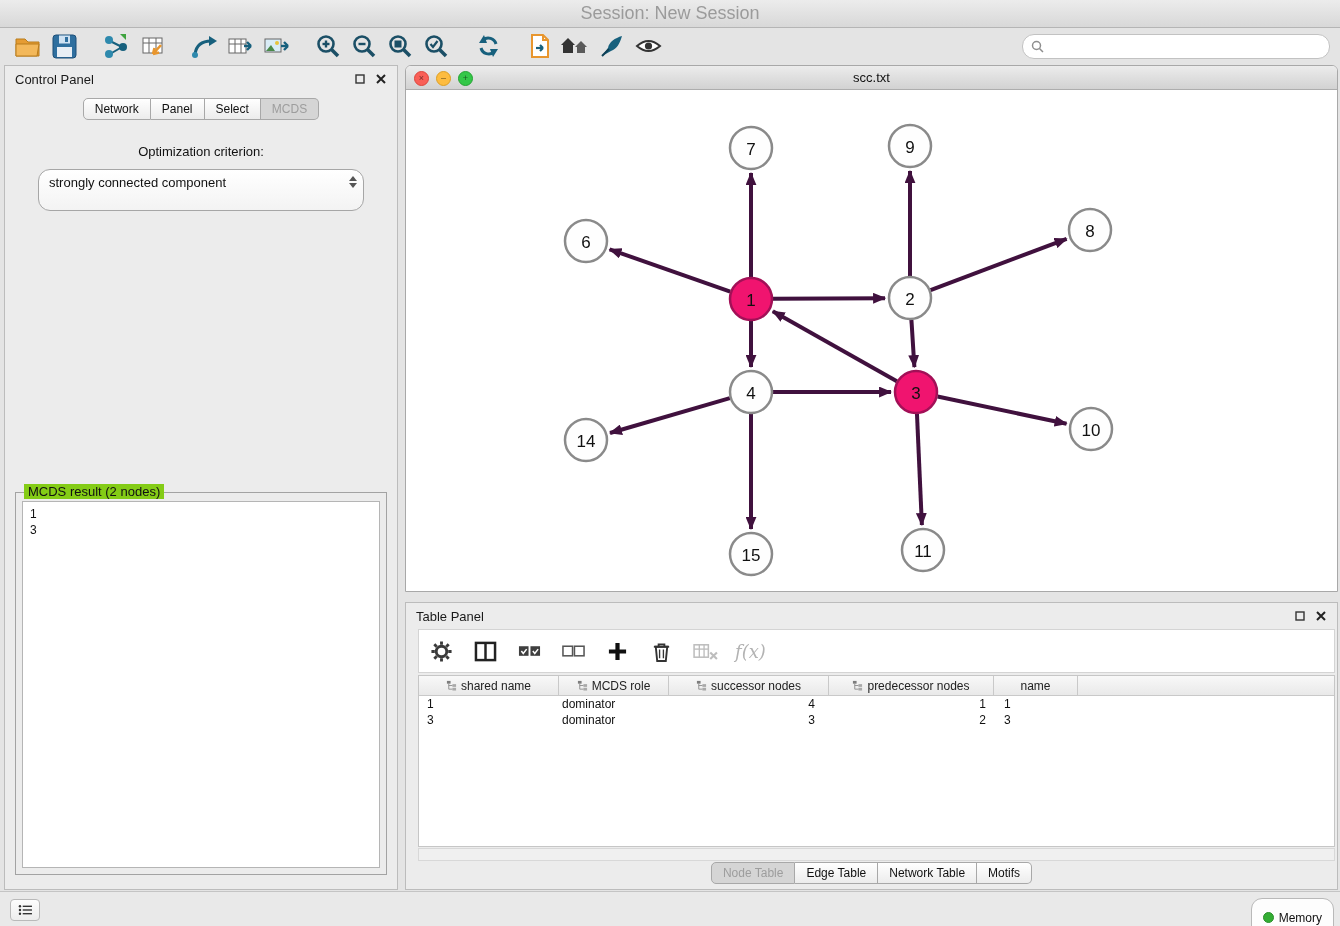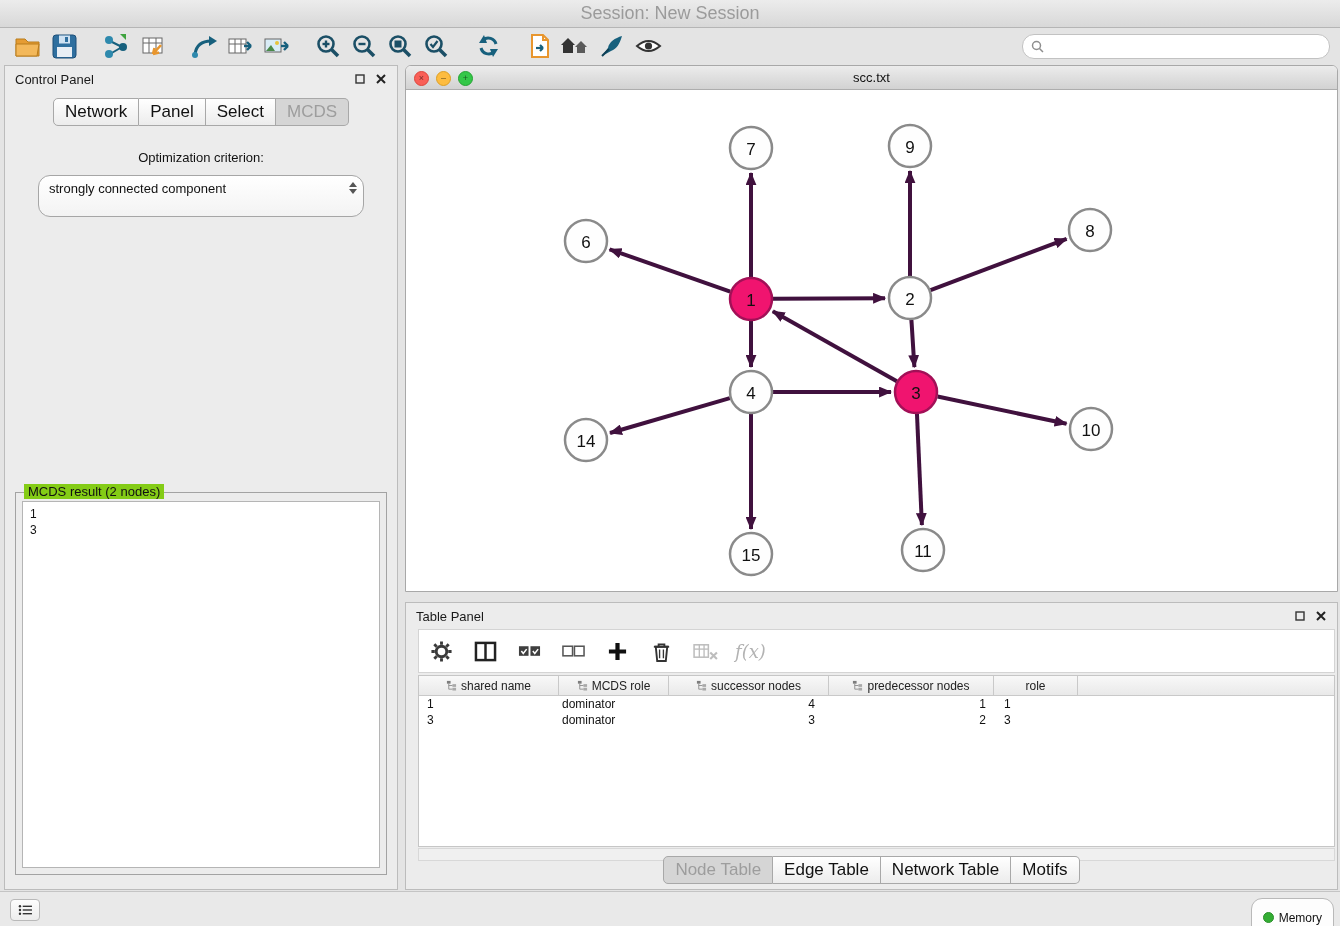--- a/index.html
+++ b/index.html
@@ -15,21 +15,21 @@
   .gap{width:16px;}
   .searchbox{margin-left:auto;width:290px;height:23px;background:#fff;border:1px solid #c2c2c2;border-radius:12px;display:flex;align-items:center;padding:0 8px;gap:5px;}
   .searchbox input{border:none;outline:none;flex:1;font-size:12px;font-family:"Liberation Sans",sans-serif;background:transparent;}
 
   
   .control-panel{position:absolute;left:4px;top:65px;width:392px;bottom:36px;background:#ececec;border:1px solid #bcbcbc;}
   .panel-header{height:26px;display:flex;align-items:center;padding:0 10px;font-size:13px;color:#1a1a1a;}
   .panel-header .hicons{margin-left:auto;display:flex;gap:9px;align-items:center;}
   .hicon{width:12px;height:12px;display:flex;align-items:center;justify-content:center;}
   .tabsrow{display:flex;justify-content:center;margin-top:6px;}
-  .seg{font-size:17px;padding:3px 11px;border:1px solid #a8a8a8;border-left:none;background:linear-gradient(#ffffff,#ececec);color:#111;cursor:default;}
+  .seg{font-size:12px;padding:3px 11px;border:1px solid #a8a8a8;border-left:none;background:linear-gradient(#ffffff,#ececec);color:#111;cursor:default;}
   .seg:first-child{border-left:1px solid #a8a8a8;border-radius:5px 0 0 5px;}
   .seg:last-child{border-radius:0 5px 5px 0;}
   .seg.active{background:#d5d5d5;color:#9d9d9d;}
   .opt-label{text-align:center;font-size:13px;margin-top:24px;color:#111;}
   .dropdown{width:308px;height:24px;margin:10px auto 0 auto;background:linear-gradient(#ffffff,#f3f3f3);border:1px solid #a6a6a6;border-radius:12px;display:flex;align-items:center;padding:0 6px 16px 10px;font-size:13px;color:#111;}
   .spinner{margin-left:auto;display:flex;flex-direction:column;gap:2px;align-items:center;}
   .spinner i{display:block;width:0;height:0;border-left:4px solid transparent;border-right:4px solid transparent;}
   .spinner .up{border-bottom:5px solid #555;}
   .spinner .dn{border-top:5px solid #555;}
   .btnrow{display:flex;justify-content:center;gap:15px;margin-top:13px;}
@@ -475,21 +475,21 @@
             <svg width="11" height="11" viewBox="0 0 12 12">
               <rect x="1" y="1" width="4" height="3" fill="#7d7d7d"></rect>
               <rect x="7" y="4.5" width="4" height="3" fill="#a9a9a9"></rect>
               <rect x="7" y="8.5" width="4" height="3" fill="#a9a9a9"></rect>
               <path d="M3 4 v6 h4 M3 6 h4" fill="none" stroke="#8d8d8d"></path>
             </svg>
           </span>
         <span>predecessor nodes</span>
       </div>
       <div class="thc c4">
-        <span>role</span>
+        <span>name</span>
       </div>
       <div class="thc cf"></div>
     </div>
     <div id="table-body">
         <div class="trow">
           <div class="tcell c0">1</div>
           <div class="tcell c1">dominator</div>
           <div class="tcell c2">4</div>
           <div class="tcell c3">1</div>
           <div class="tcell c4">1</div>

